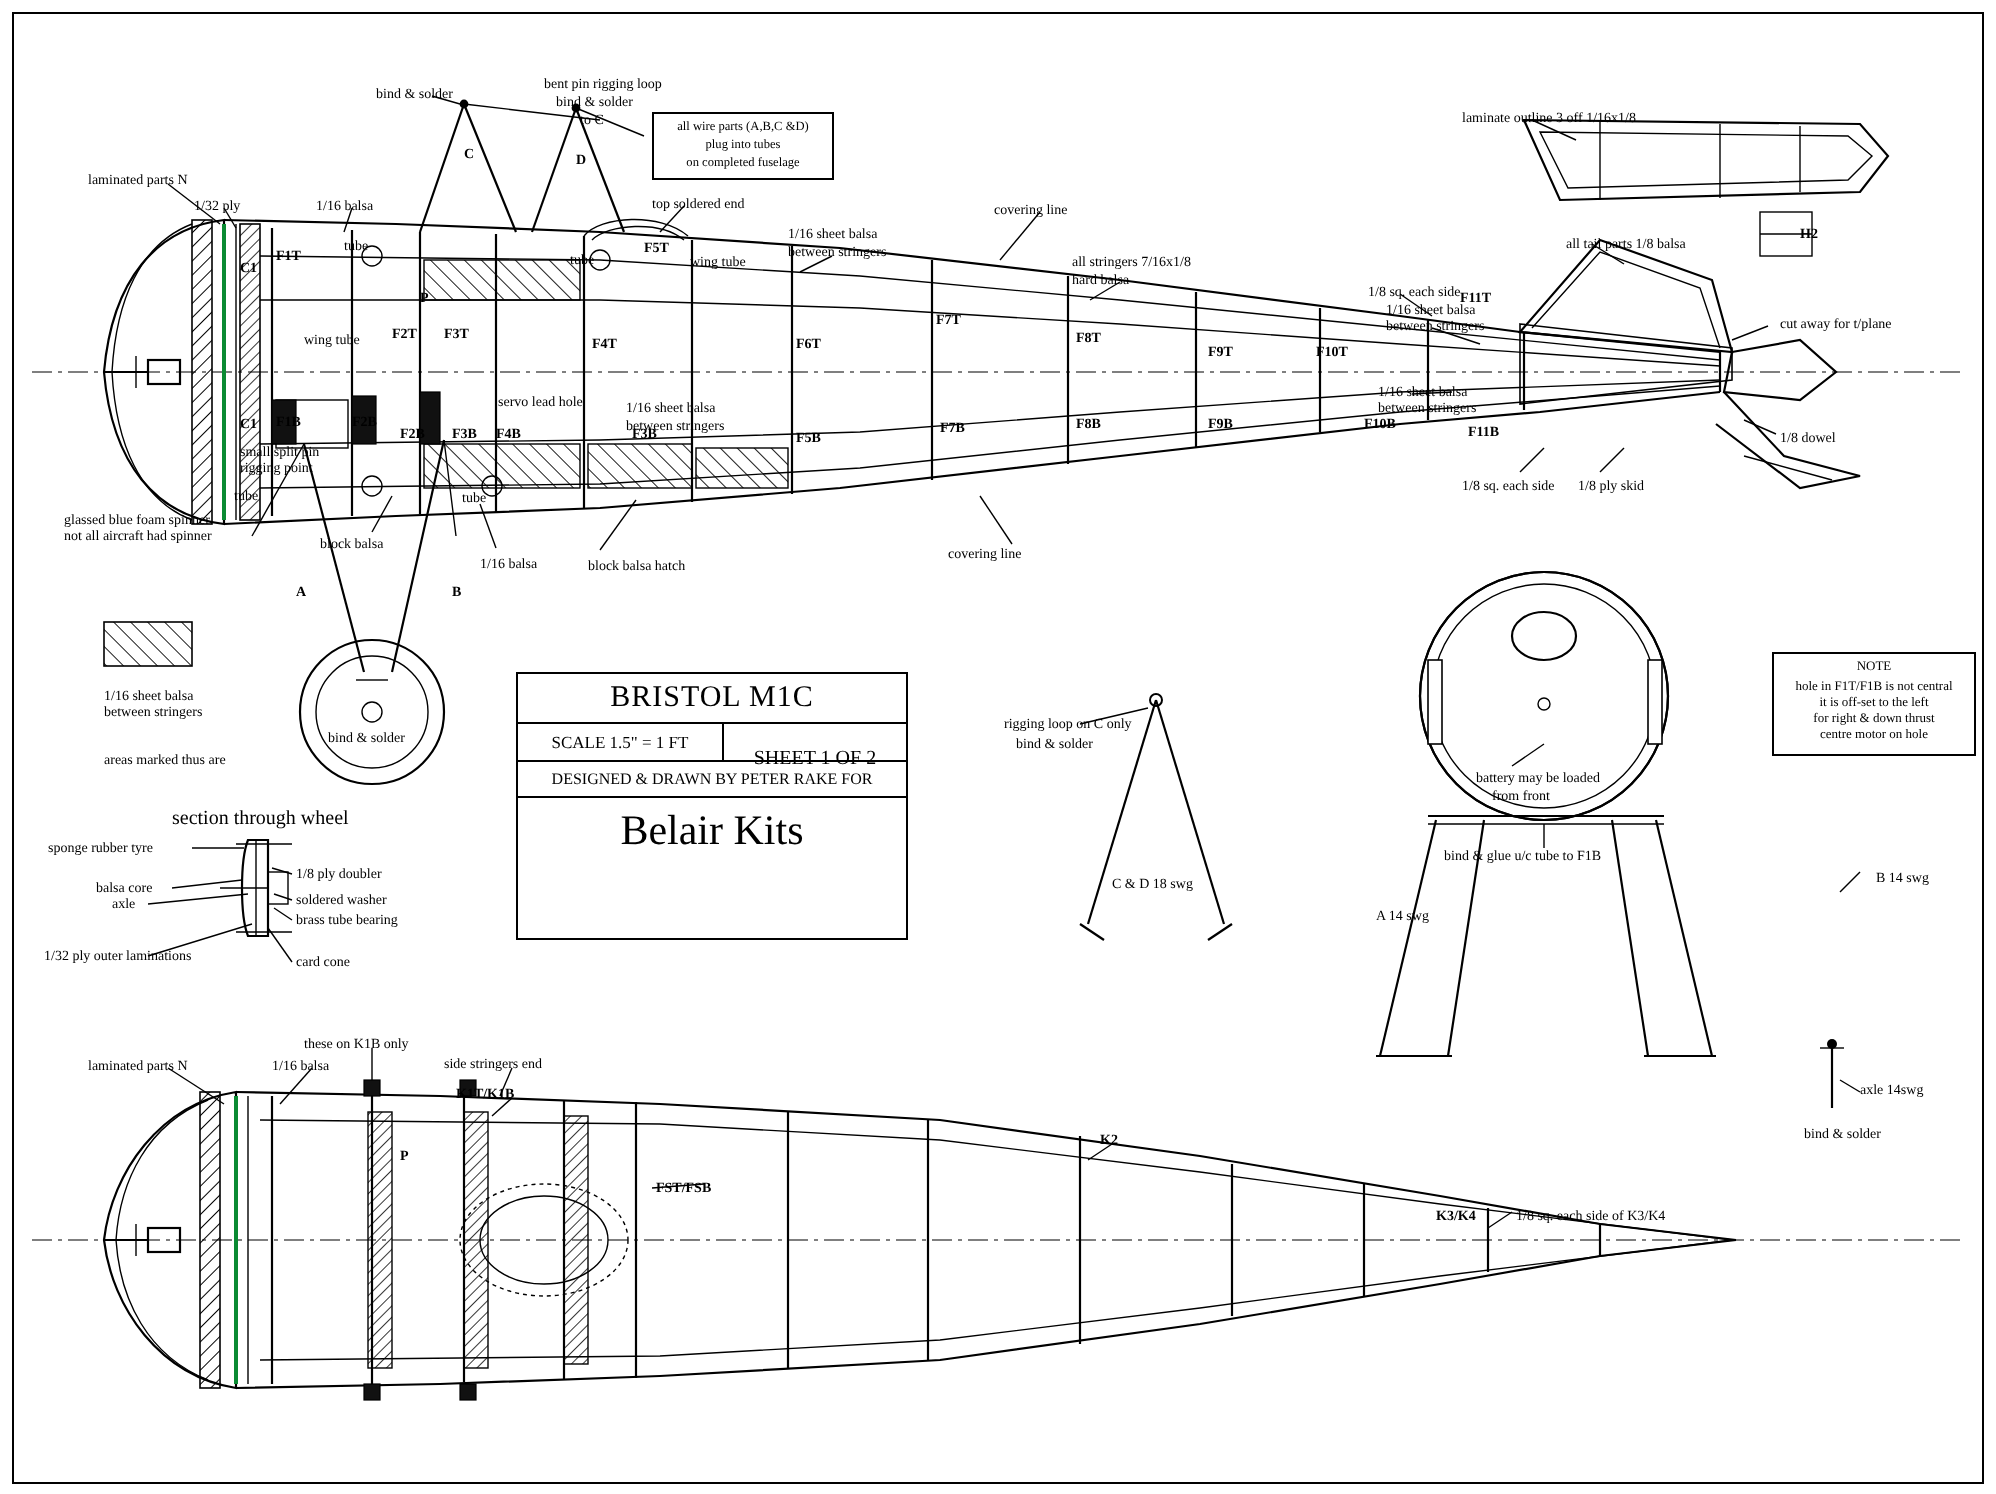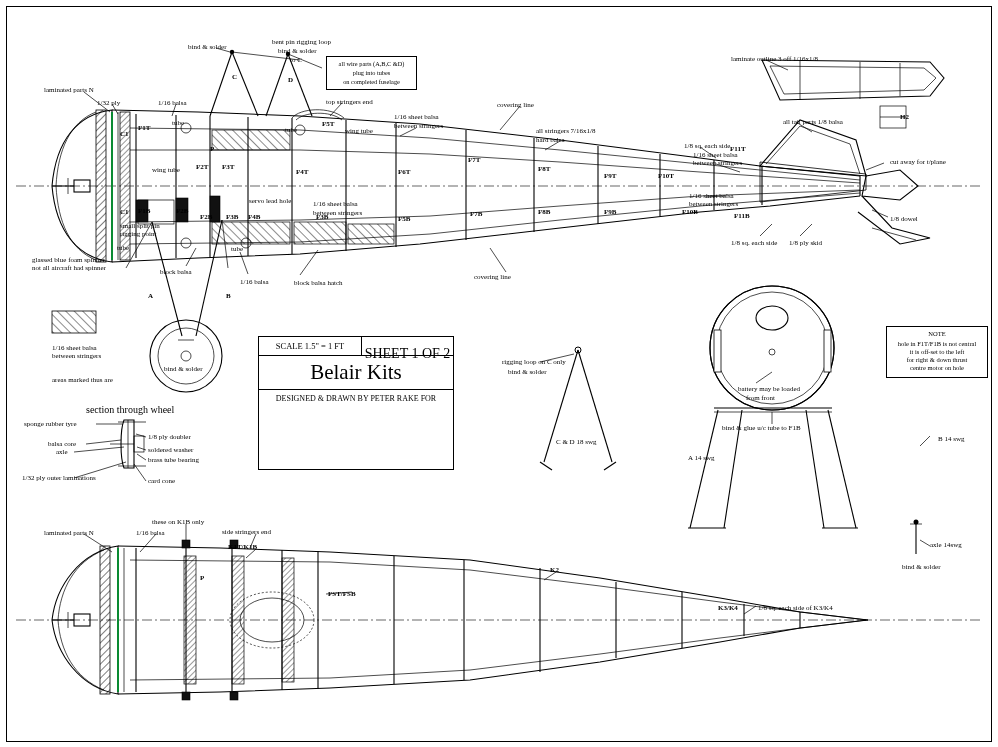--- a/index.html
+++ b/index.html
@@ -20,21 +20,21 @@
   
   #titleblock{position:absolute;left:258px;top:336px;width:194px;height:132px;border:1.4px solid #000;background:#fff;}
   #titleblock .row{border-bottom:1.1px solid #000;display:flex;align-items:center;justify-content:center;}
   #titleblock .row:last-child{border-bottom:none;}
   #tb-name{height:24px;font-size:15px;letter-spacing:.5px;}
   #tb-r2{height:18px;}
   #tb-r2 .cellA{flex:1.12;display:flex;align-items:center;justify-content:center;font-size:9px;border-right:1.1px solid #000;height:100%;}
   #tb-r2 .cellB{flex:1;display:flex;align-items:center;justify-content:center;font-size:9px;height:100%;}
   #tb-r3{height:18px;}
   #tb-r3 .cellA{flex:1.12;display:flex;align-items:center;justify-content:center;font-size:8.5px;border-right:1.1px solid #000;height:100%;}
-  #tb-r3 .cellB{flex:1;display:flex;align-items:center;justify-content:center;font-size:14px;height:100%;margin-top:16px;}
+  #tb-r3 .cellB{flex:1;display:flex;align-items:center;justify-content:center;font-size:10px;height:100%;margin-top:16px;}
   #tb-r4{height:17px;font-size:8px;}
   #tb-brand{height:33px;font-size:21px;font-family:"Liberation Serif",serif;}
   #tb-copy{height:20px;font-size:8px;}
   
   #notebox{position:absolute;left:886px;top:326px;width:100px;height:50px;border:1px solid #000;background:#fff;}
   #notebox .nb{position:absolute;left:0;top:3px;width:100%;text-align:center;font-size:6.5px;line-height:1.25;}
   
   #wirebox{position:absolute;left:326px;top:56px;width:89px;height:32px;border:1px solid #000;background:#fff;}
   #wirebox .wb{position:absolute;left:0;top:3px;width:100%;text-align:center;font-size:6.3px;line-height:1.3;}
 </style>
@@ -272,26 +272,27 @@
     <line class="ln thin" x1="186" y1="266" x2="196" y2="248"></line>
     <line class="ln thin" x1="506" y1="272" x2="490" y2="248"></line>
     <line class="ln thin" x1="796" y1="122" x2="812" y2="132"></line>
     <line class="ln thin" x1="756" y1="383" x2="772" y2="372"></line>
     <line class="ln thin" x1="772" y1="424" x2="772" y2="412"></line>
     <line class="ln thin" x1="930" y1="436" x2="920" y2="446"></line>
     <line class="ln thin" x1="930" y1="546" x2="920" y2="540"></line>
   </svg>
 
   <div id="titleblock">
+    <div class="row" id="tb-name">BRISTOL M1C</div>
     <div class="row" id="tb-r3">
       <div class="cellA">SCALE 1.5" = 1 FT</div>
       <div class="cellB">SHEET 1 OF 2</div>
     </div>
+    <div class="row" id="tb-r4">DESIGNED &amp; DRAWN BY PETER RAKE FOR</div>
     <div class="row" id="tb-brand">Belair Kits</div>
-    <div class="row" id="tb-r4">DESIGNED &amp; DRAWN BY PETER RAKE FOR</div>
   </div>
 
   <div id="notebox">
     <div class="nb">NOTE</div>
     <div class="nb" style="top:13px">hole in F1T/F1B is not central</div>
     <div class="nb" style="top:21px">it is off-set to the left</div>
     <div class="nb" style="top:29px">for right &amp; down thrust</div>
     <div class="nb" style="top:37px">centre motor on hole</div>
   </div>
 
@@ -305,21 +306,21 @@
   <div class="lbl" style="left:52px;top:344px;">1/16 sheet balsa</div>
   <div class="lbl" style="left:52px;top:352px;">between stringers</div>
 
   <div class="lbl" style="left:44px;top:86px">laminated parts N</div>
   <div class="lbl" style="left:97px;top:99px">1/32 ply</div>
   <div class="lbl" style="left:158px;top:99px">1/16 balsa</div>
   <div class="lbl" style="left:188px;top:43px">bind &amp; solder</div>
   <div class="lbl" style="left:272px;top:38px">bent pin rigging loop</div>
   <div class="lbl" style="left:278px;top:47px">bind &amp; solder</div>
   <div class="lbl" style="left:290px;top:56px">to C</div>
-  <div class="lbl" style="left:326px;top:98px">top stringers end</div>
+  <div class="lbl" style="left:326px;top:98px">top soldered end</div>
   <div class="lbl" style="left:394px;top:113px">1/16 sheet balsa</div>
   <div class="lbl" style="left:394px;top:122px">between stringers</div>
   <div class="lbl" style="left:497px;top:101px">covering line</div>
   <div class="lbl" style="left:536px;top:127px">all stringers 7/16x1/8</div>
   <div class="lbl" style="left:536px;top:136px">hard balsa</div>
   <div class="lbl" style="left:731px;top:55px">laminate outline 3 off 1/16x1/8</div>
   <div class="lbl" style="left:783px;top:118px">all tail parts 1/8 balsa</div>
   <div class="lbl" style="left:684px;top:142px">1/8 sq. each side</div>
   <div class="lbl" style="left:693px;top:151px">1/16 sheet balsa</div>
   <div class="lbl" style="left:693px;top:159px">between stringers</div>

